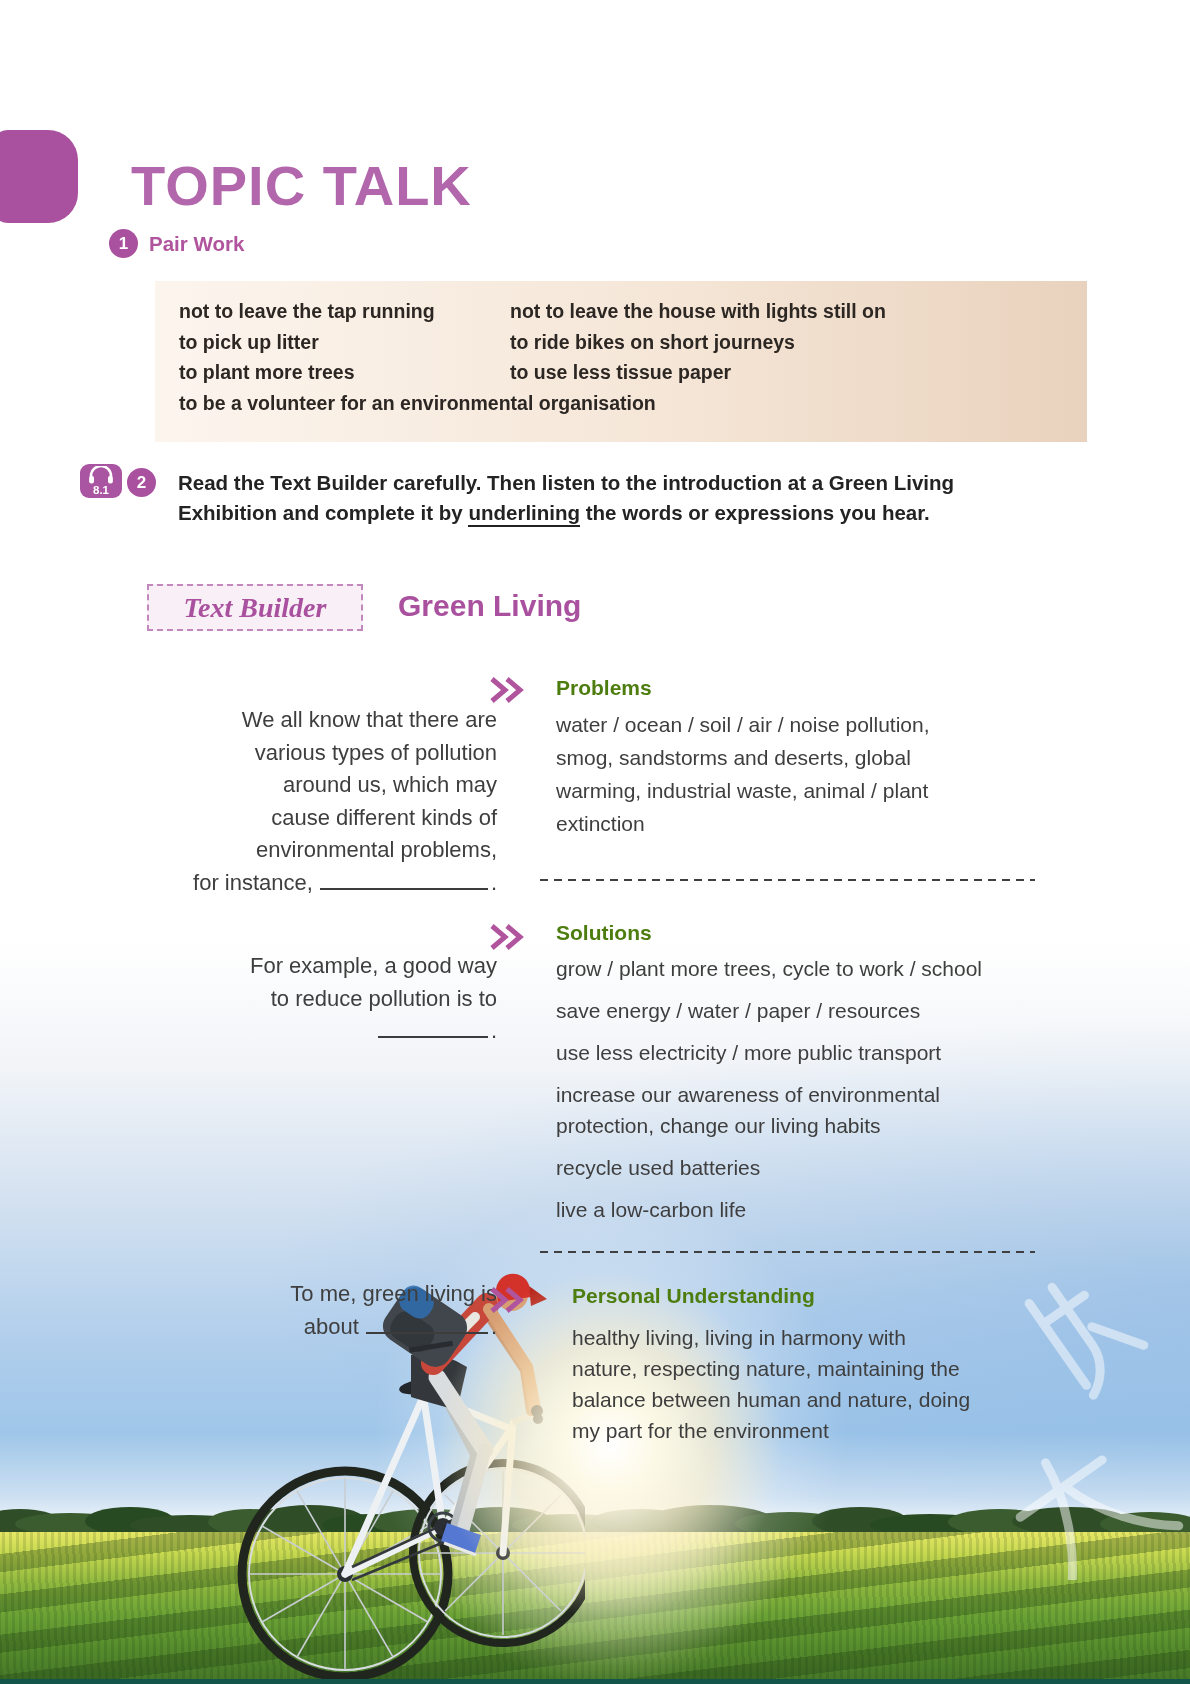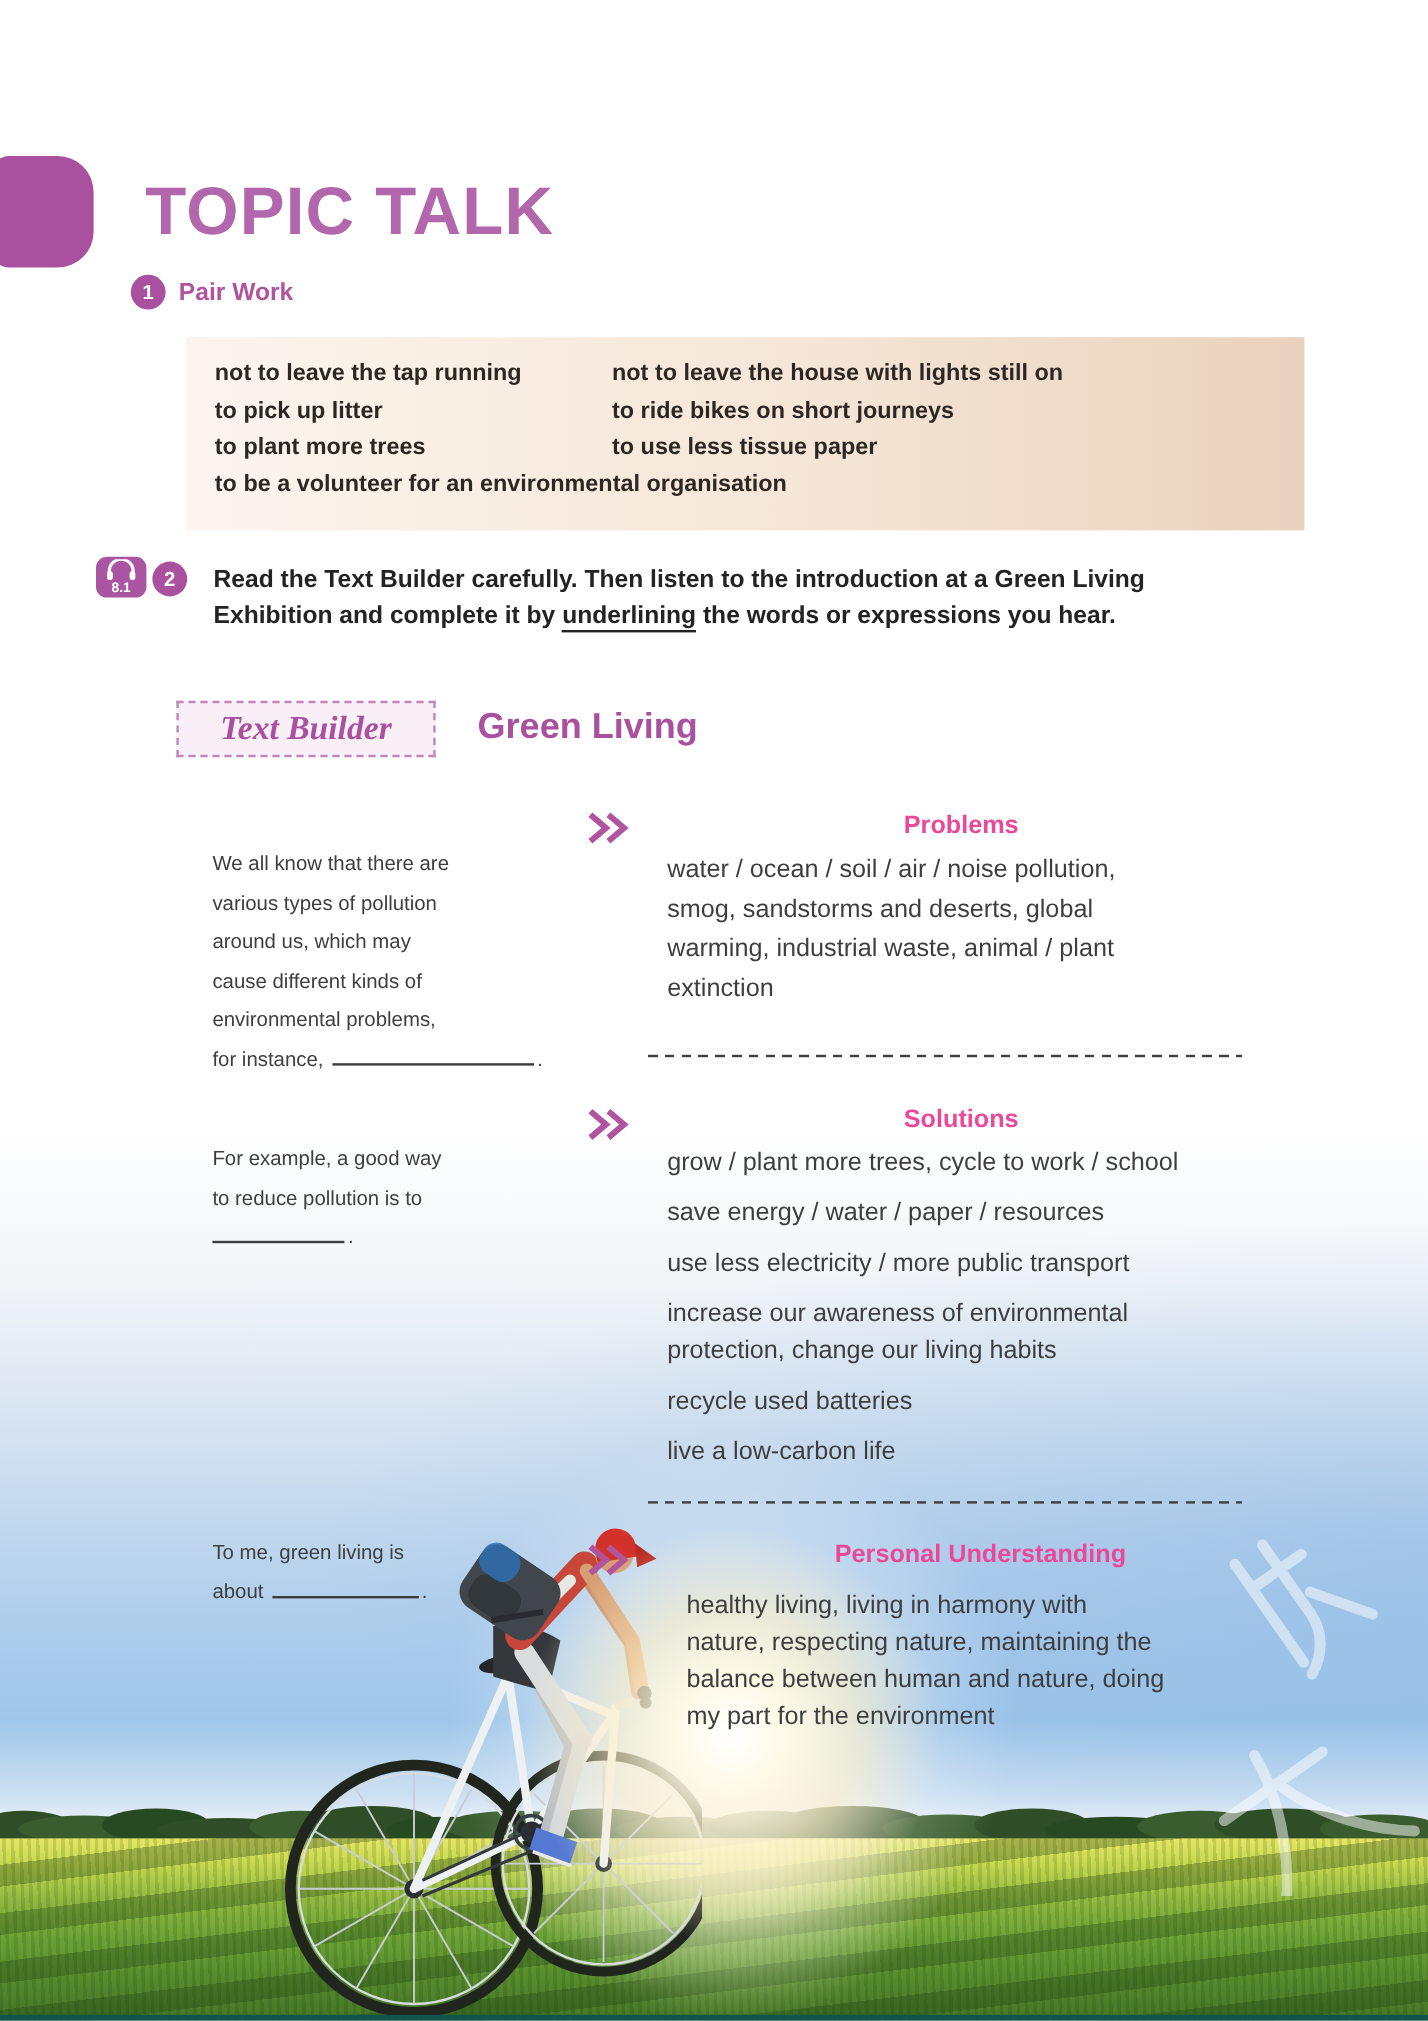--- a/index.html
+++ b/index.html
@@ -3,21 +3,21 @@
 <meta charset="utf-8">
 <style>
   html,body{margin:0;padding:0;background:#ffffff;}
   .page{position:relative;width:1190px;height:1684px;background:#ffffff;overflow:hidden;
         font-family:"Liberation Sans",sans-serif;color:#3e3e3e;}
   .abs{position:absolute;}
 
   
   .corner-tab{position:absolute;left:-8px;top:130px;width:86px;height:93px;background:#a9519e;
               border-radius:16px 30px 30px 16px;}
-  .page-title{position:absolute;left:116px;top:143px;margin:5px;font-size:56px;font-weight:800;
+  .page-title{position:absolute;left:116px;top:143px;margin:15px;font-size:56px;font-weight:800;
               letter-spacing:1px;color:#b266ab;white-space:nowrap;line-height:1;}
 
   
   .num-circle{display:inline-flex;align-items:center;justify-content:center;width:29px;height:29px;
               border-radius:50%;background:#a9519e;color:#fff;font-size:17px;font-weight:800;flex:none;}
   .ex1-row{position:absolute;left:109px;top:229px;display:flex;align-items:center;white-space:nowrap;}
   .pairwork{color:#b1549e;font-weight:800;font-size:20.5px;margin-left:11px;}
   .question{color:#232323;font-weight:700;font-size:20.5px;margin-left:9px;}
 
   .phrase-box{position:absolute;left:155px;top:281px;width:932px;height:161px;
@@ -33,27 +33,27 @@
                color:#232323;line-height:30px;}
   .instruction .iline{display:block;white-space:nowrap;}
   .und{border-bottom:2.5px solid #222;padding-bottom:1px;}
 
   
   .tb-label{position:absolute;left:147px;top:584px;width:216px;height:47px;border:2px dashed #c287bd;
             background:#f8eff7;display:flex;align-items:center;justify-content:center;box-sizing:border-box;}
   .tb-label span{font-family:"Liberation Serif",serif;font-style:italic;font-weight:700;font-size:28px;color:#a9519e;}
   .tb-title{position:absolute;left:398px;top:589px;margin:0;font-size:30px;font-weight:800;color:#a9519e;white-space:nowrap;}
 
-  .lp{position:absolute;left:177px;width:320px;font-size:17px;line-height:32.5px;color:#3e3e3e;}
+  .lp{position:absolute;left:177px;width:320px;font-size:22px;line-height:32.5px;color:#3e3e3e;text-align:right;}
   .ln{display:block;white-space:nowrap;}
   .blank{display:inline-block;border-bottom:2px solid #3c3c3c;height:5px;margin:0 3px 0 7px;}
 
   .chev{position:absolute;left:489px;}
   .sec{position:absolute;left:556px;width:490px;}
-  .sec h3{margin:0 0 8px 0;font-size:21px;font-weight:800;color:#ec4899;white-space:nowrap;text-align:center;}
+  .sec h3{margin:0 0 8px 0;font-size:21px;font-weight:800;color:#4d7c0f;white-space:nowrap;}
   .sec .item{margin:0 0 11px 0;font-size:21px;line-height:31px;color:#3e3e3e;}
   .sec.problems .item{line-height:33px;}
   .divider{position:absolute;left:540px;width:495px;height:2px;
            background:repeating-linear-gradient(90deg,#3f3f3f 0 8px,transparent 8px 14px);}
 
   
   .sky{position:absolute;left:0;top:940px;width:1190px;height:580px;z-index:0;
        background:
          radial-gradient(ellipse at 100% 60%,rgba(110,165,220,0.35),rgba(110,165,220,0) 55%),
          linear-gradient(180deg,rgba(255,255,255,0) 0%,rgba(240,243,247,0.9) 22%,#d3e1f0 45%,

